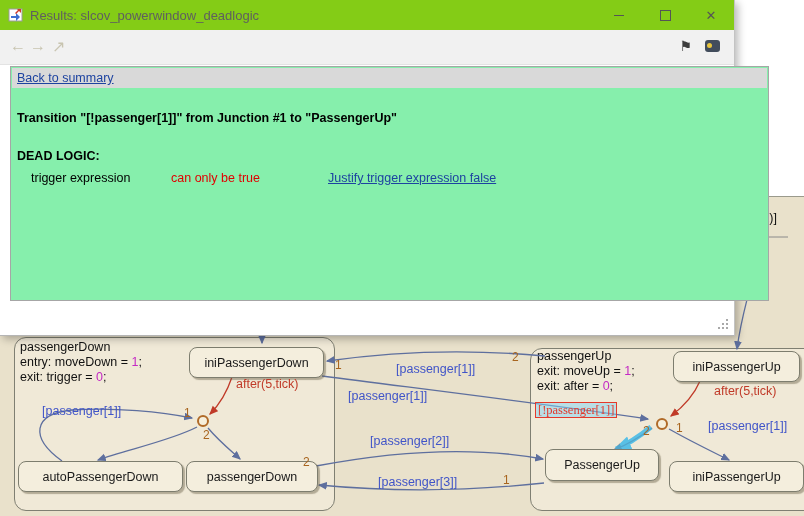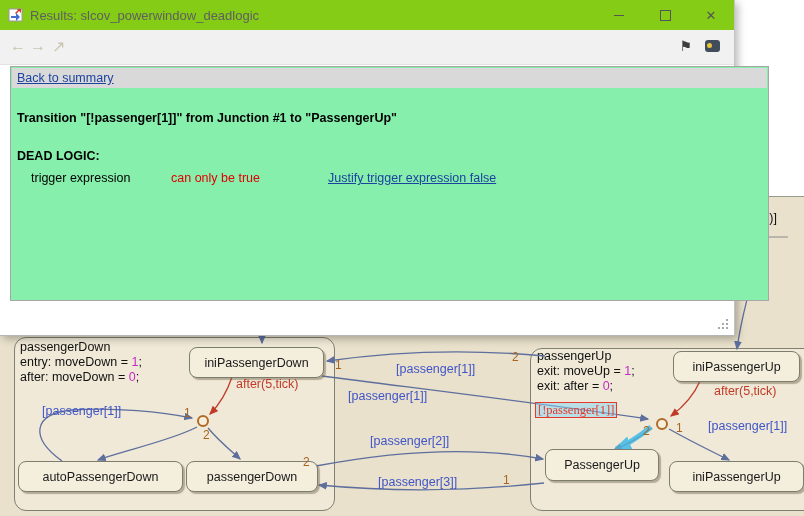--- a/index.html
+++ b/index.html
@@ -60,21 +60,21 @@
 
   <div class="chart-bg"></div>
   <div class="chart-bg-right"></div>
 
   <div class="state" style="left:14px;top:337px;width:319px;height:172px;"></div>
   <div class="state" style="left:530px;top:348px;width:290px;height:161px;"></div>
 
   <div class="state-hdr" style="left:20px;top:340px;">
     <div><span>passengerDown</span></div>
     <div><span>entry: moveDown = </span><span class="magenta">1</span><span>;</span></div>
-    <div><span>after: moveDown = </span><span class="magenta">0</span><span>;</span></div>
+    <div><span>exit: trigger = </span><span class="magenta">0</span><span>;</span></div>
   </div>
 
   <div class="state-hdr" style="left:537px;top:349px;">
     <div><span>passengerUp</span></div>
     <div><span>exit: moveUp = </span><span class="magenta">1</span><span>;</span></div>
     <div><span>exit: after = </span><span class="magenta">0</span><span>;</span></div>
   </div>
 
   <svg id="wires">
     <defs>

